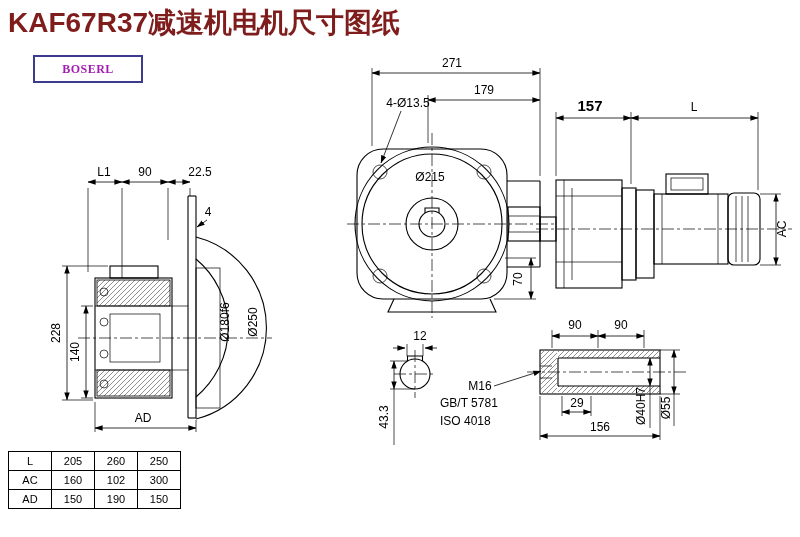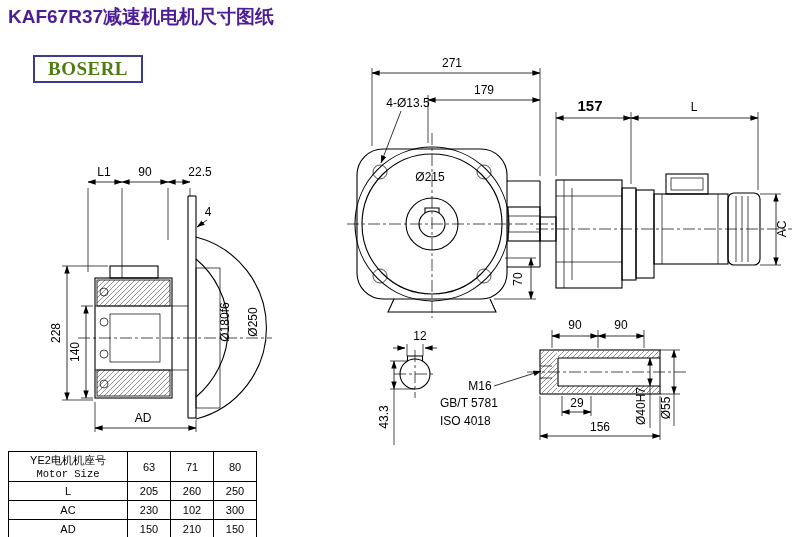--- a/index.html
+++ b/index.html
@@ -1,19 +1,19 @@
 <!DOCTYPE html>
 <html><head>
 <meta charset="utf-8">
 <style>
   html,body{margin:0;padding:0;background:#fff}
   .page{position:relative;width:800px;height:537px;background:#fff;overflow:hidden;font-family:"Liberation Sans",sans-serif}
-  .title{position:absolute;left:8px;top:4px;font-size:19px;font-weight:bold;color:#4c1d95;white-space:nowrap}
+  .title{position:absolute;left:8px;top:4px;font-size:28px;font-weight:bold;color:#7f1d1d;white-space:nowrap}
   .logo{position:absolute;left:33px;top:55px;width:106px;height:24px;border:2px solid #3b3b8f;display:flex;align-items:center;justify-content:center;background:#fff}
-  .logo span{font-family:"Liberation Serif",serif;font-size:19px;font-weight:bold;color:#4d7c0f;letter-spacing:.5px}
+  .logo span{font-family:"Liberation Serif",serif;font-size:12px;font-weight:bold;color:#a21caf;letter-spacing:.5px}
   svg.draw{position:absolute;left:0;top:0}
   .ln{stroke:#000;stroke-width:1.1;fill:none}
   .tn{stroke:#000;stroke-width:.7;fill:none}
   .dim{stroke:#000;stroke-width:.8;fill:none;marker-start:url(#arr);marker-end:url(#arr)}
   .de{stroke:#000;stroke-width:.8;fill:none;marker-end:url(#arr)}
   .cl{stroke:#000;stroke-width:.7;fill:none;stroke-dasharray:12 3 3 3}
   .t{font-size:12px;fill:#000;font-family:"Liberation Sans",sans-serif}
   .tb{font-size:15px;font-weight:bold}
   table.spec{position:absolute;left:8px;top:451px;border-collapse:collapse;font-size:11px;text-align:center;color:#000}
   .spec td{border:1px solid #000;padding:1px 3px;min-width:36px;height:16px}
@@ -220,42 +220,33 @@
       <line class="tn" x1="660" y1="394" x2="680" y2="394"></line>
       <line class="dim" x1="674" y1="350" x2="674" y2="394"></line>
       <line class="tn" x1="674" y1="394" x2="674" y2="426"></line>
       <text class="t" transform="rotate(-90 670 408)" x="670" y="408" text-anchor="middle">Ø55</text>
     </g>
   </svg>
 
   <table class="spec">
     <tbody>
       <tr>
-        <td class="c0">
-          <div>YE2电机机座号</div>
-          <div class="en">Motor Size</div>
-        </td>
-        <td>63</td>
-        <td>71</td>
-        <td>80</td>
-      </tr>
-      <tr>
         <td>L</td>
         <td>205</td>
         <td>260</td>
         <td>250</td>
       </tr>
       <tr>
         <td>AC</td>
-        <td>230</td>
+        <td>160</td>
         <td>102</td>
         <td>300</td>
       </tr>
       <tr>
         <td>AD</td>
         <td>150</td>
-        <td>210</td>
+        <td>190</td>
         <td>150</td>
       </tr>
     </tbody>
   </table>
 
 </div>
 
 </body></html>

